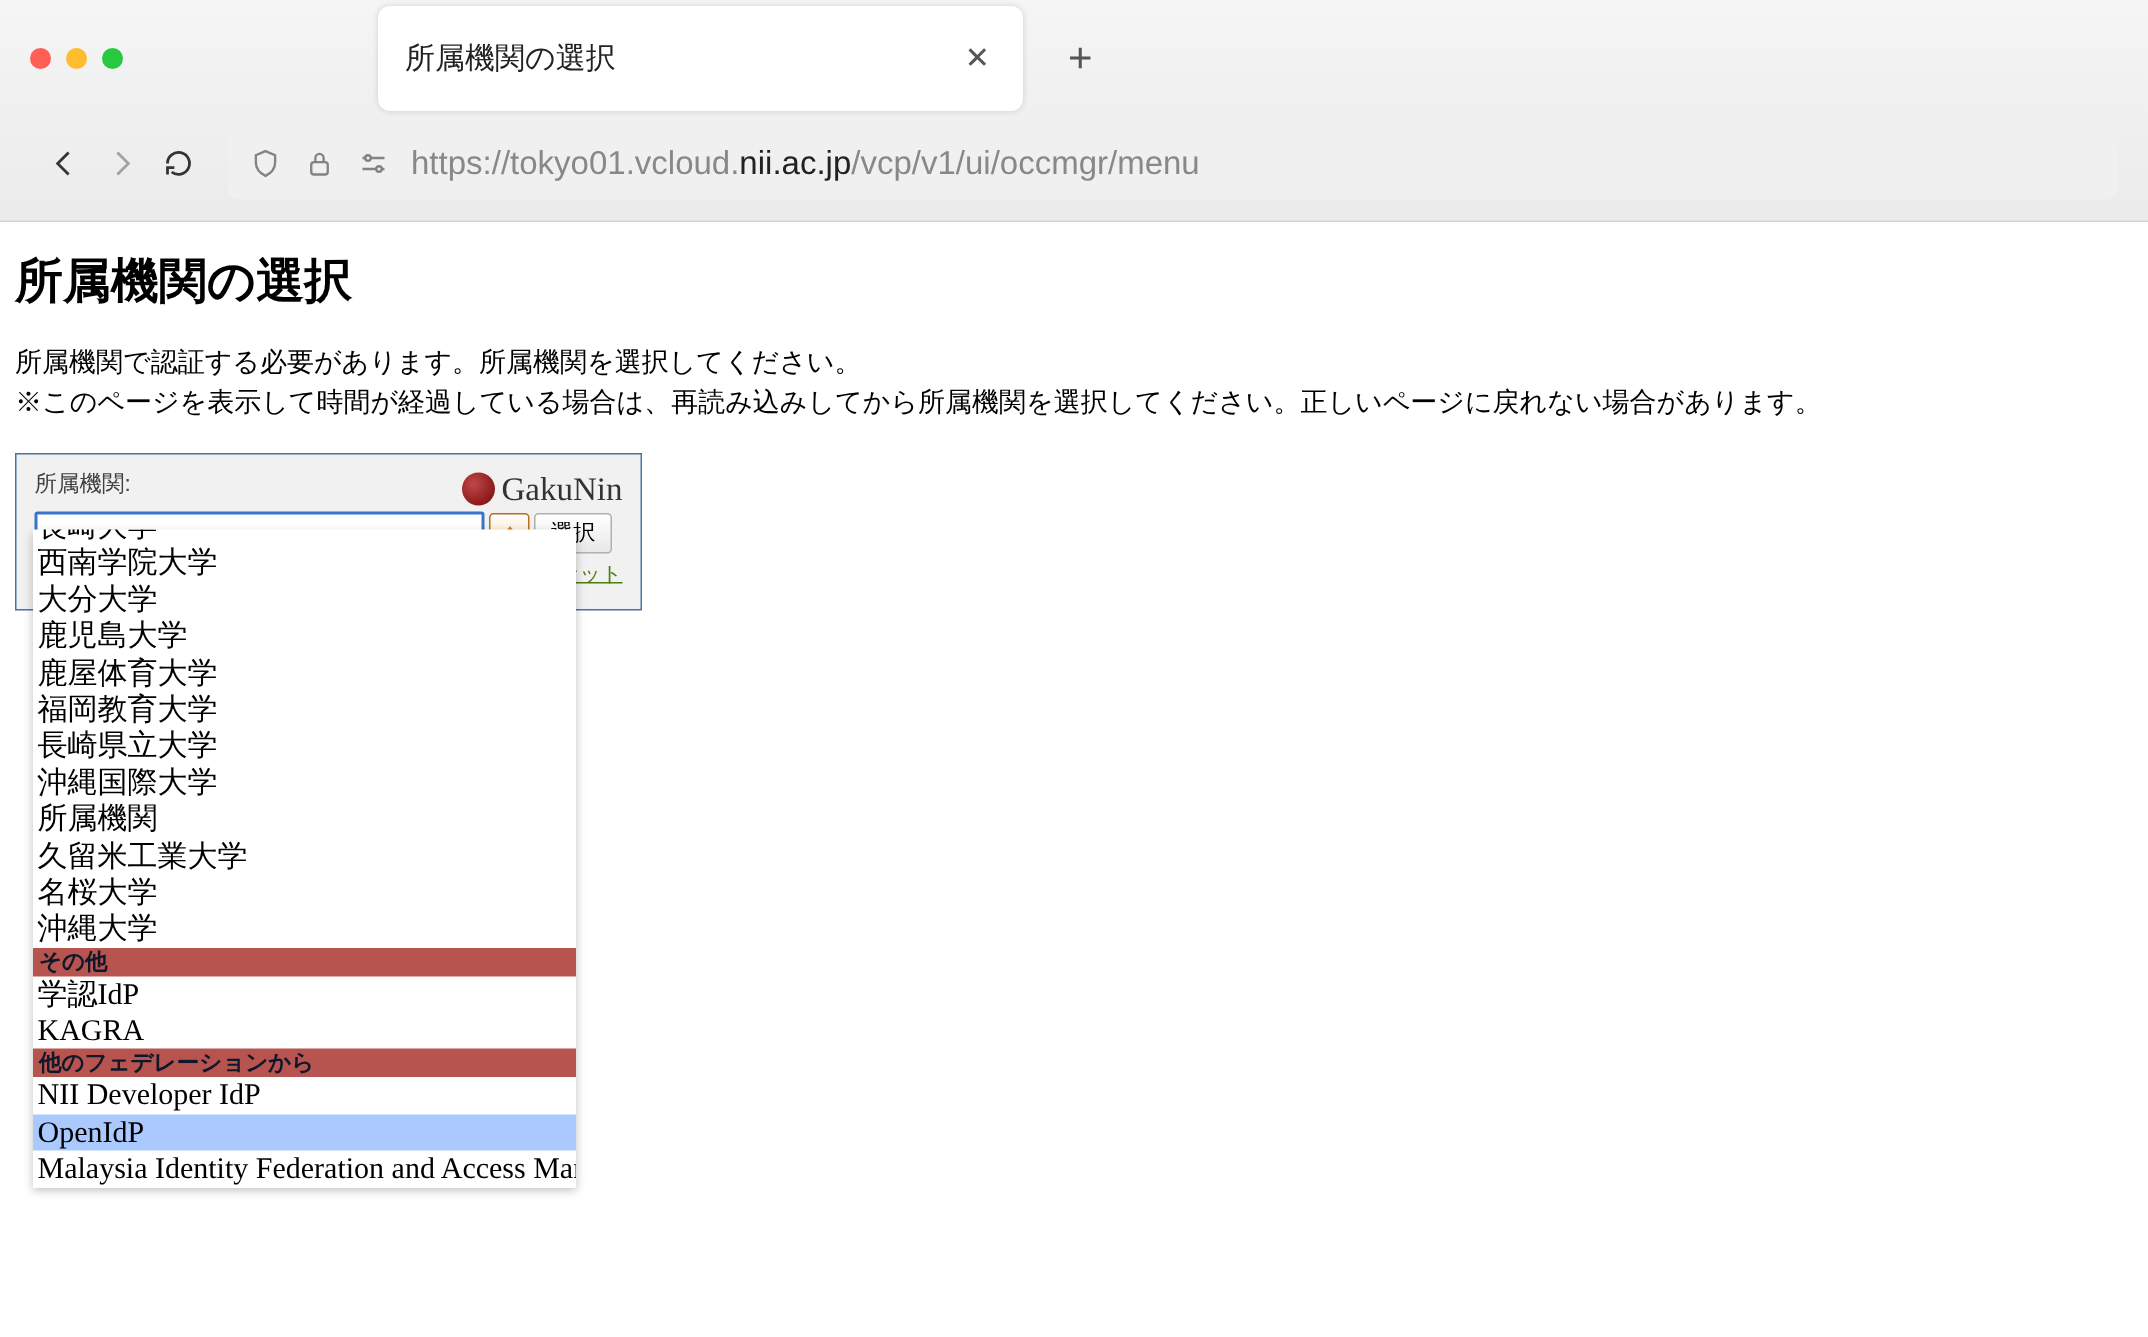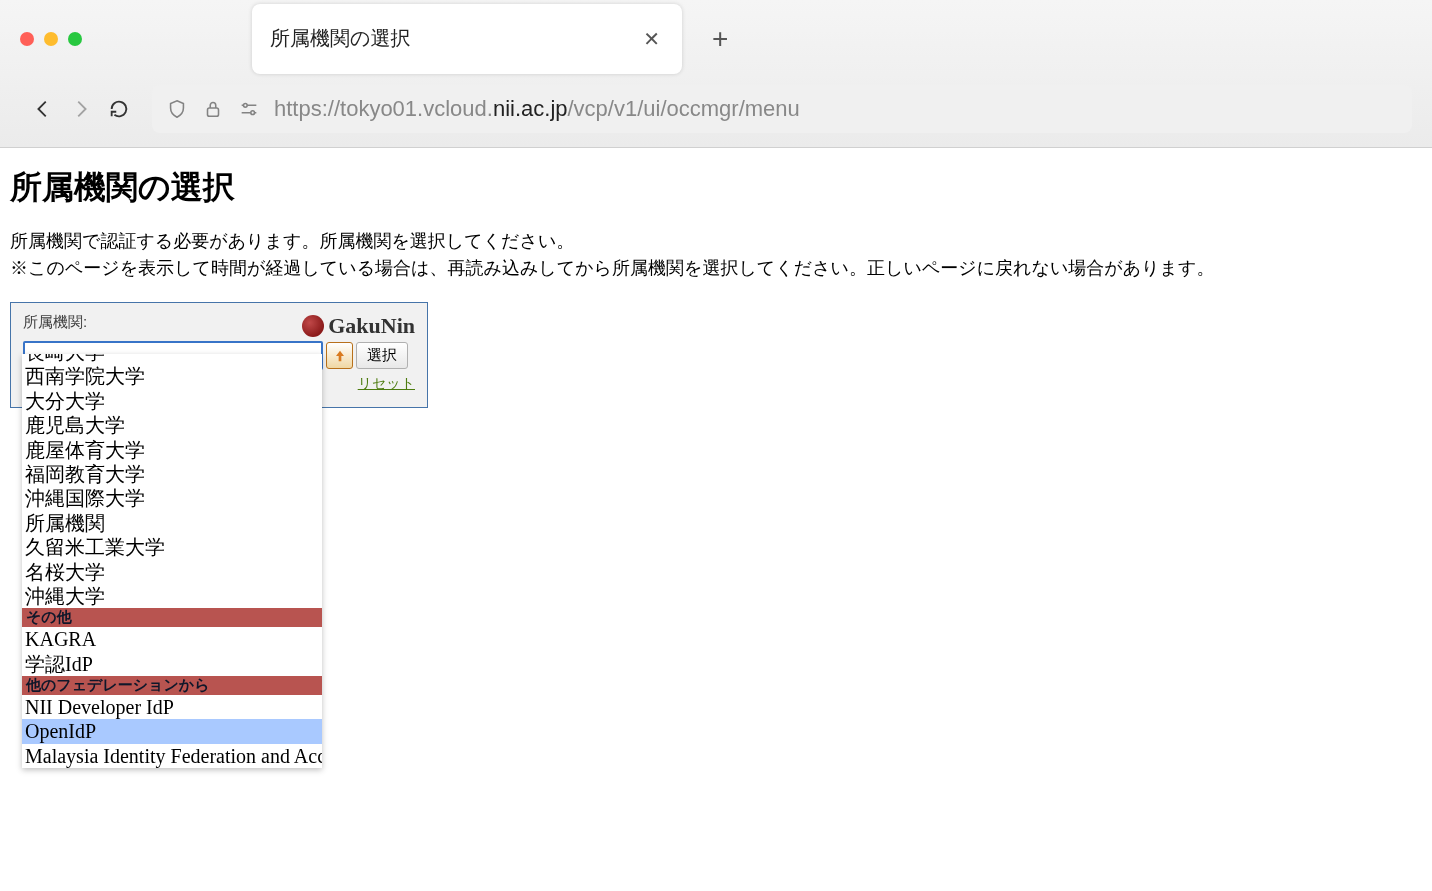--- a/index.html
+++ b/index.html
@@ -28,32 +28,32 @@
     .url-text .emph { color: #222; }
 
     
     .page { padding: 10px 10px; }
     .page h1 { font-size: 32px; font-weight: bold; font-family: serif; margin: 8px 0 18px 0; }
     .page .desc { font-size: 18px; line-height: 1.5; margin-bottom: 20px; }
 
     .selector-box { border: 1px solid #4674a9; background: #f1f1f1; width: 418px; padding: 10px 12px 14px 12px; position: relative; }
     .selector-head { display: flex; align-items: flex-start; justify-content: space-between; }
     .selector-label { font-size: 15px; color: #404040; }
-    .gakunin { display: flex; align-items: center; gap: 4px; font-family: serif; font-size: 22px; color: #333; font-weight: bold; }
+    .gakunin { display: flex; align-items: center; gap: 4px; font-family: serif; font-size: 22px; color: #333; }
     .gakunin-logo { width: 22px; height: 22px; border-radius: 50%; background: radial-gradient(circle at 35% 35%, #c04848 0%, #8b1a1a 70%); display:inline-block; }
 
     .input-row { display: flex; align-items: center; gap: 3px; margin-top: 2px; }
     .org-input { flex: 0 0 300px; height: 29px; border: 2px solid #3874c8; border-radius: 2px; padding: 2px 6px; font-size: 15px; outline: none; background: #fff; }
     .arrow-btn { width: 27px; height: 27px; border: 1px solid #b8701a; border-radius: 3px; background: linear-gradient(180deg, #fff 0%, #f0d7a3 100%); display:flex; align-items:center; justify-content:center; cursor:pointer; }
     .arrow-btn svg { width:16px; height:16px; }
     .select-btn { height: 27px; padding: 0 10px; border: 1px solid #b0b0b0; border-radius: 3px; background: linear-gradient(180deg,#fff 0%,#e8e8e8 100%); font-size: 15px; cursor:pointer; }
     .reset-row { text-align: right; margin-top: 4px; }
     .reset-link { color: #4d7c0f; font-size: 14px; text-decoration: underline; cursor:pointer; }
 
-    .dropdown { position: relative; margin-top: -54px; margin-left: 12px; width: 300px; background: #fff; box-shadow: 0 2px 6px rgba(0,0,0,0.25); max-height: 460px; overflow: hidden; font-family: serif; }
+    .dropdown { position: relative; margin-top: -54px; margin-left: 12px; width: 362px; background: #fff; box-shadow: 0 2px 6px rgba(0,0,0,0.25); max-height: 460px; overflow: hidden; font-family: serif; }
     .dd-item { padding: 0px 3px; font-size: 20px; line-height: 1.22; cursor: pointer; white-space: nowrap; overflow: hidden; }
     .dd-header { background: #b85450; color: #0f172a; font-size: 15px; padding: 0 4px; font-family: sans-serif; font-weight: bold; }
     .dd-item.highlighted { background: #a9c9ff; }
     .dd-item.cutoff-top { margin-top: -14px; }
     .dropdown-wrap { overflow: hidden; }
   </style>
 </head>
 <body>
 
 <div class="browser-chrome">
@@ -142,27 +142,28 @@
   </div>
 
   <div class="dropdown" id="dropdown">
     <div class="dropdown-wrap" id="dropdown-wrap">
         <div class="dd-item cutoff-top">長崎大学</div>
         <div class="dd-item">西南学院大学</div>
         <div class="dd-item">大分大学</div>
         <div class="dd-item">鹿児島大学</div>
         <div class="dd-item">鹿屋体育大学</div>
         <div class="dd-item">福岡教育大学</div>
+        <div class="dd-item">長崎県立大学</div>
         <div class="dd-item">沖縄国際大学</div>
         <div class="dd-item">所属機関</div>
         <div class="dd-item">久留米工業大学</div>
         <div class="dd-item">名桜大学</div>
         <div class="dd-item">沖縄大学</div>
         <div class="dd-header">その他</div>
+        <div class="dd-item">学認IdP</div>
         <div class="dd-item">KAGRA</div>
-        <div class="dd-item">学認IdP</div>
         <div class="dd-header">他のフェデレーションから</div>
         <div class="dd-item">NII Developer IdP</div>
         <div class="dd-item highlighted">OpenIdP</div>
         <div class="dd-item">Malaysia Identity Federation and Access Management</div>
       </div>
   </div>
 </div>
 
 </body></html>

